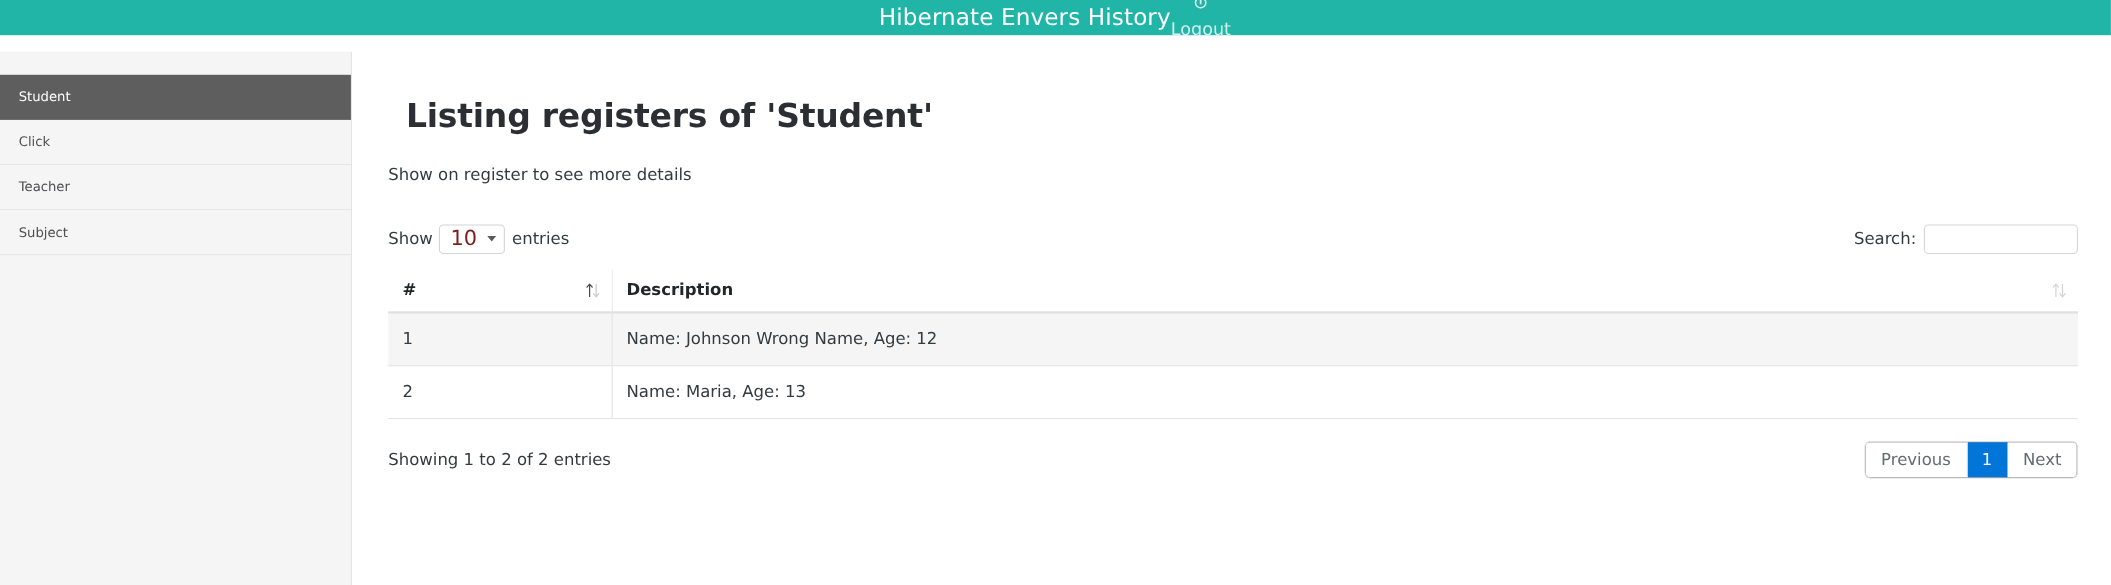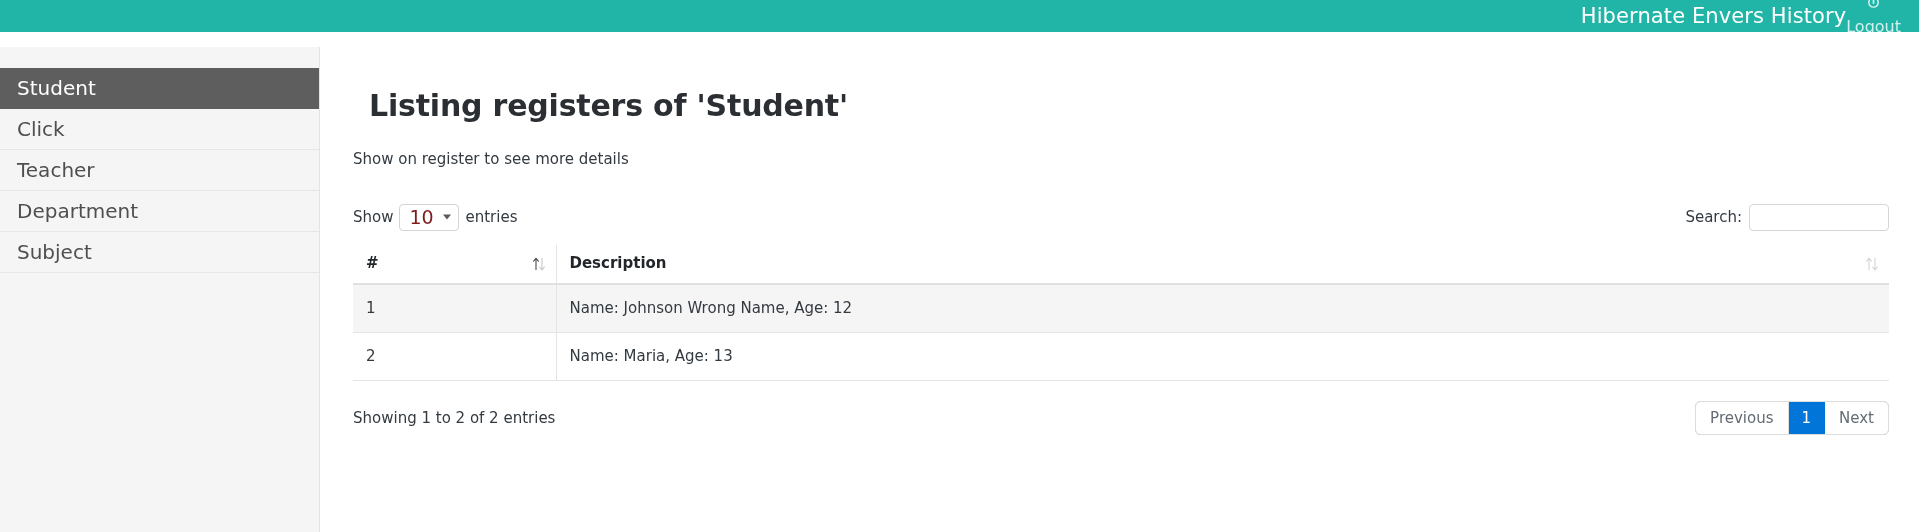--- a/index.html
+++ b/index.html
@@ -15,21 +15,21 @@
 
   
   .navbar {
     position: absolute;
     top: 0; left: 0;
     width: 1919px;
     height: 32px;
     background: #21b5a8;
     display: flex;
     align-items: center;
-    justify-content: flex-end;
+    justify-content: center;
   }
   .brand {
     color: #ffffff;
     font-size: 21px;
     line-height: 1;
     padding-left: 17px;
     letter-spacing: .1px;
     white-space: nowrap;
   }
   .logout {
@@ -53,21 +53,21 @@
     height: 485px;
     background: #f5f5f5;
     border-right: 1px solid #e3e3e3;
     padding-top: 21px;
   }
   .side-item {
     height: 41px;
     display: flex;
     align-items: center;
     padding-left: 17px;
-    font-size: 20px;
+    font-size: 12px;
     color: #4f4f52;
     border-bottom: 1px solid #e6e6e6;
     cursor: pointer;
     background: #f5f5f5;
   }
   .side-item.active {
     background: #5e5e5e;
     color: #ffffff;
     border-bottom: 1px solid #5e5e5e;
   }
@@ -254,23 +254,20 @@
 
 <div class="sidebar">
   <div class="side-item active">
     <span>Student</span>
   </div>
   <div class="side-item">
     <span>Click</span>
   </div>
   <div class="side-item">
     <span>Teacher</span>
-  </div>
-  <div class="side-item">
-    <span>Department</span>
   </div>
   <div class="side-item">
     <span>Subject</span>
   </div>
 </div>
 
 <div class="main">
 
   <h1 class="page-title">Listing registers of 'Student'</h1>
   <p class="page-sub">Show on register to see more details</p>

